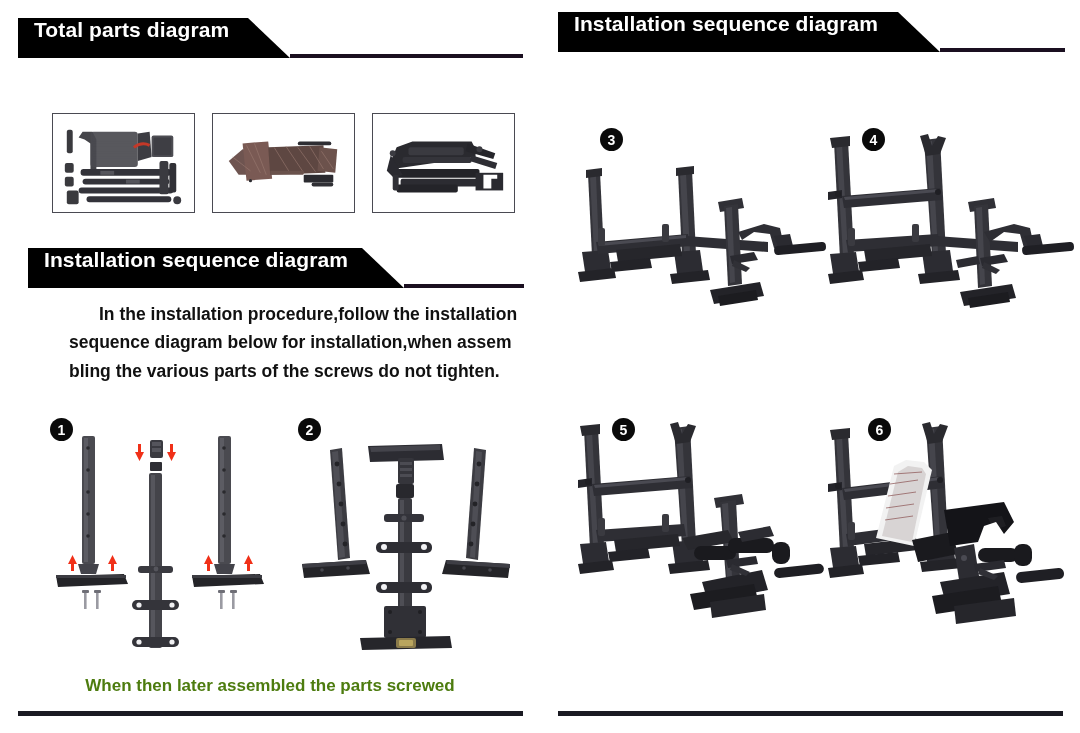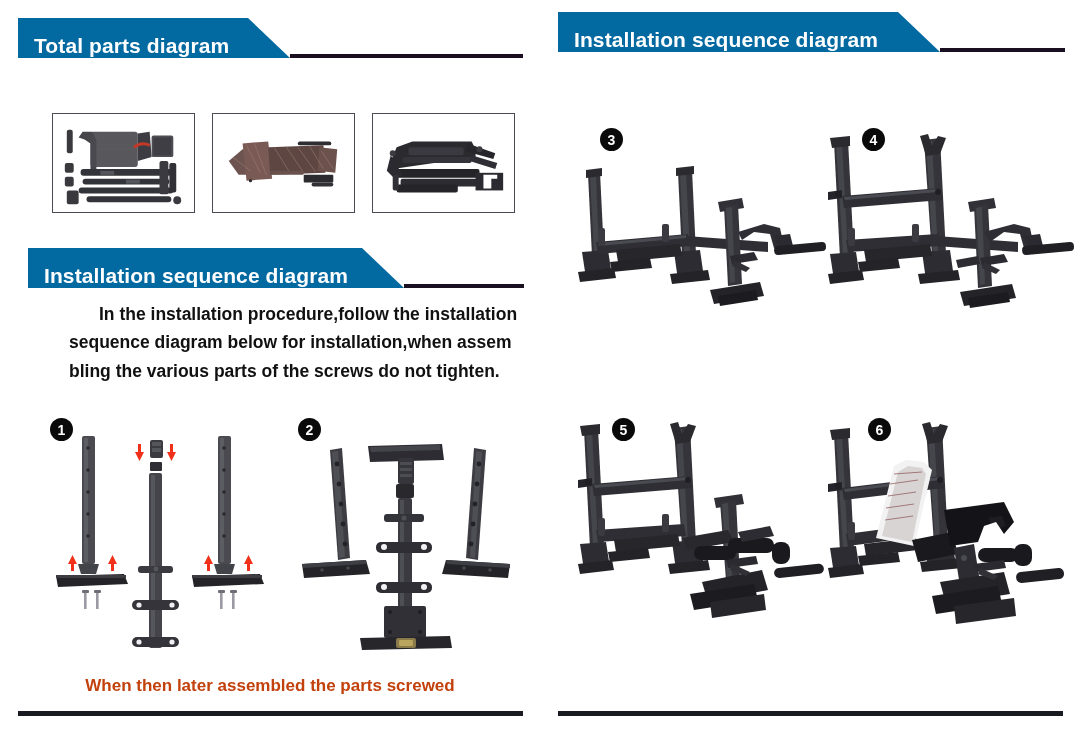--- a/index.html
+++ b/index.html
@@ -23,23 +23,23 @@
     position: relative;
     height: 733px;
   }
   .col-left  { width: 540px; }
   .col-right { width: 540px; }
 
   
   .banner {
     position: absolute;
     height: 40px;
-    background: #0369a1;
+    background: #000000;
     display: flex;
-    align-items: flex-end;
+    align-items: flex-start;
     -webkit-clip-path: polygon(0 0, calc(100% - 42px) 0, 100% 100%, 0 100%);
     clip-path: polygon(0 0, calc(100% - 42px) 0, 100% 100%, 0 100%);
   }
   .banner-label {
     color: #ffffff;
     font-size: 21px;
     font-weight: 700;
     letter-spacing: 0.1px;
     padding-left: 16px;
     white-space: nowrap;
@@ -59,21 +59,21 @@
     color: #111111;
     text-indent: 30px;
     width: 470px;
     margin-left: 31px;
   }
 
   .caption {
     position: absolute;
     font-size: 17px;
     font-weight: 700;
-    color: #c2410c;
+    color: #4d7c0f;
     text-align: center;
     width: 100%;
   }
 
   
   .bottom-rule {
     position: absolute;
     bottom: 17px;
     height: 5px;
     background: #1a1a22;

